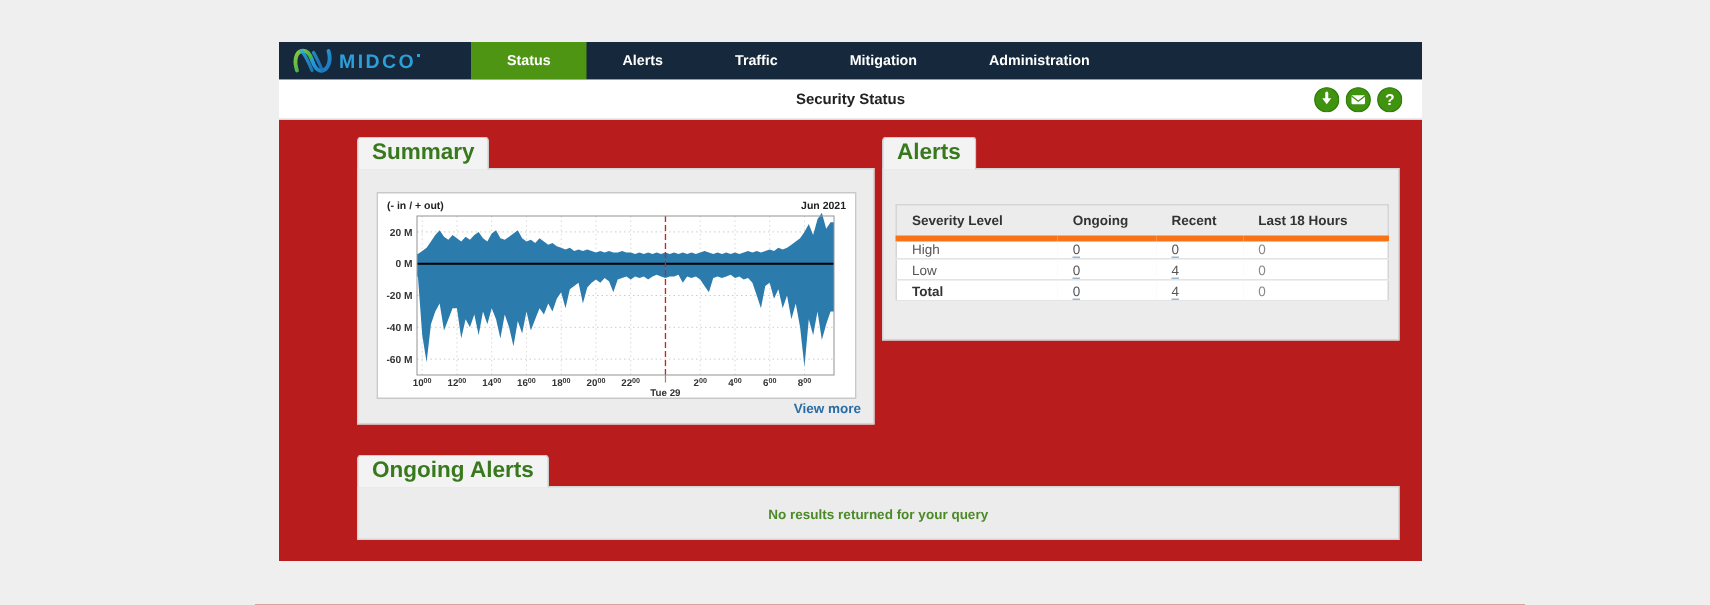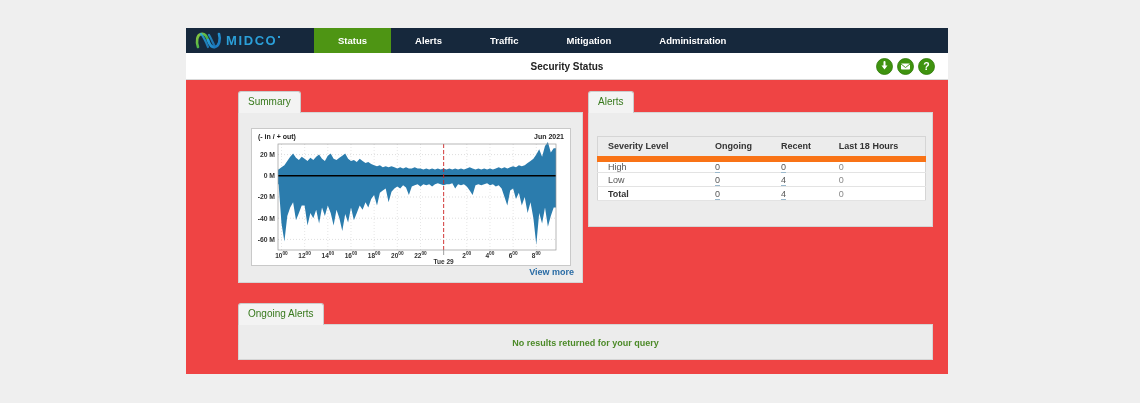--- a/index.html
+++ b/index.html
@@ -1,49 +1,49 @@
 <!DOCTYPE html>
 <html><head>
 <meta charset="utf-8">
 <style>
   * { margin:0; padding:0; box-sizing:border-box; }
   html,body { width:1140px; height:403px; }
   body { background:#efefef; font-family:"Liberation Sans", sans-serif; position:relative; overflow:hidden; }
   .canvas { position:absolute; left:0; top:0; width:1140px; height:403px; background:#efefef; }
-  .card { position:absolute; left:186px; top:28px; width:762px; height:346px; background:#ef4444; }
+  .card { position:absolute; left:186px; top:28px; width:762px; height:346px; background:#b91c1c; }
 
   
   .navbar { position:absolute; left:0; top:0; width:762px; height:25px; background:#16283c; display:flex; align-items:stretch; }
   .logo { display:flex; align-items:center; width:128px; padding-left:9px; }
   .logo-text { color:#2b9fd8; font-size:13px; font-weight:bold; letter-spacing:1.6px; margin-left:4px; line-height:25px; }
   .logo-dot { width:2px; height:2px; background:#2b9fd8; margin-left:1px; margin-top:-8px; }
   .nav-menu { display:flex; align-items:stretch; }
   .nav-item { color:#ffffff; font-size:9.5px; font-weight:bold; line-height:25px; padding:0 24px; cursor:pointer; white-space:nowrap; }
   .nav-item.active { background:#4e9514; }
 
   
   .headerbar { position:absolute; left:0; top:25px; width:762px; height:27px; background:#ffffff; border-bottom:1px solid #d9d9d9; }
   .page-title { text-align:center; font-size:10px; font-weight:bold; color:#222222; line-height:27px; }
   .header-icons { position:absolute; right:13px; top:5px; display:flex; gap:4px; }
   .icon-btn { width:17px; height:17px; border:none; background:transparent; padding:0; cursor:pointer; }
 
   
-  .tab { position:absolute; height:22px; background:#f3f3f3; border:1px solid #cccccc; border-bottom:none; border-radius:3px 3px 0 0; font-size:10px; font-weight:normal; color:#37791c; line-height:20px; padding:0 9px; z-index:2; cursor:default; }
+  .tab { position:absolute; height:22px; background:#f3f3f3; border:1px solid #cccccc; border-bottom:none; border-radius:3px 3px 0 0; font-size:15px; font-weight:bold; color:#37791c; line-height:20px; padding:0 9px; z-index:2; cursor:default; }
   .panel { position:absolute; background:#ececec; border:1px solid #d5d5d5; }
 
   .tab-summary { left:52px; top:63px; }
   .panel-summary { left:52px; top:84px; width:345px; height:171px; }
   .chart-box { position:absolute; left:12px; top:15px; width:320px; height:138px; background:#ffffff; border:1px solid #c9c9c9; }
   .chart-box svg { display:block; }
   .view-more { position:absolute; right:8px; top:154px; font-size:9px; font-weight:bold; color:#2a6ca5; text-decoration:none; cursor:pointer; }
 
   .tab-alerts { left:402px; top:63px; }
   .panel-alerts { left:402px; top:84px; width:345px; height:115px; }
   .alerts-table { position:absolute; left:8px; top:23px; width:329px; border-collapse:collapse; border:1px solid #d5d5d5; font-size:9px; }
-  .alerts-table th { text-align:left; font-weight:bold; color:#333333; height:22px; padding-left:10px; background:#ececec; border-bottom:6px solid #f97316; }
+  .alerts-table th { text-align:left; font-weight:bold; color:#333333; height:22px; padding-left:10px; background:#ececec; border-bottom:4px solid #f97316; }
   .alerts-table td { background:#ffffff; height:14px; padding-left:10px; color:#555555; border-bottom:1px solid #e3e3e3; }
   .alerts-table tr.total td { font-weight:bold; color:#333333; }
   .alerts-table tr.total td .cell-val { font-weight:normal; }
   .cell-link { color:#555555; text-decoration:none; border-bottom:1px solid #9ab8cc; cursor:pointer; }
   .cell-plain { color:#888888; }
 
   .tab-ongoing { left:52px; top:275px; }
   .panel-ongoing { left:52px; top:296px; width:695px; height:36px; }
   .empty-msg { text-align:center; font-size:9px; font-weight:bold; color:#4c8a28; line-height:36px; }
 </style>

